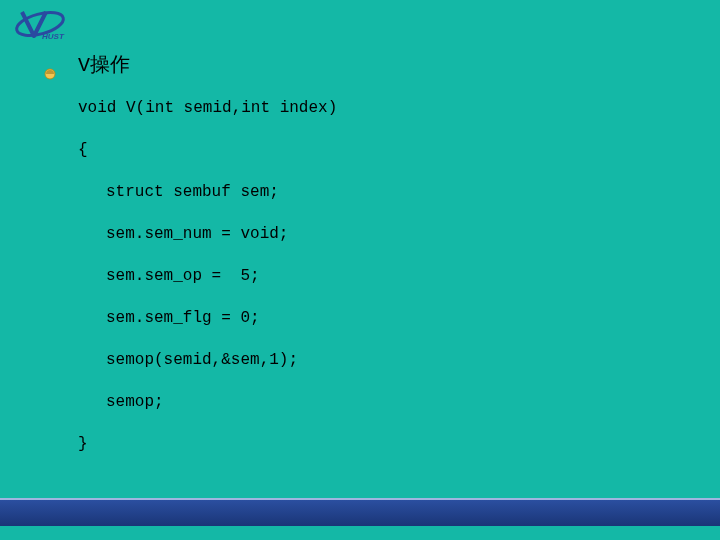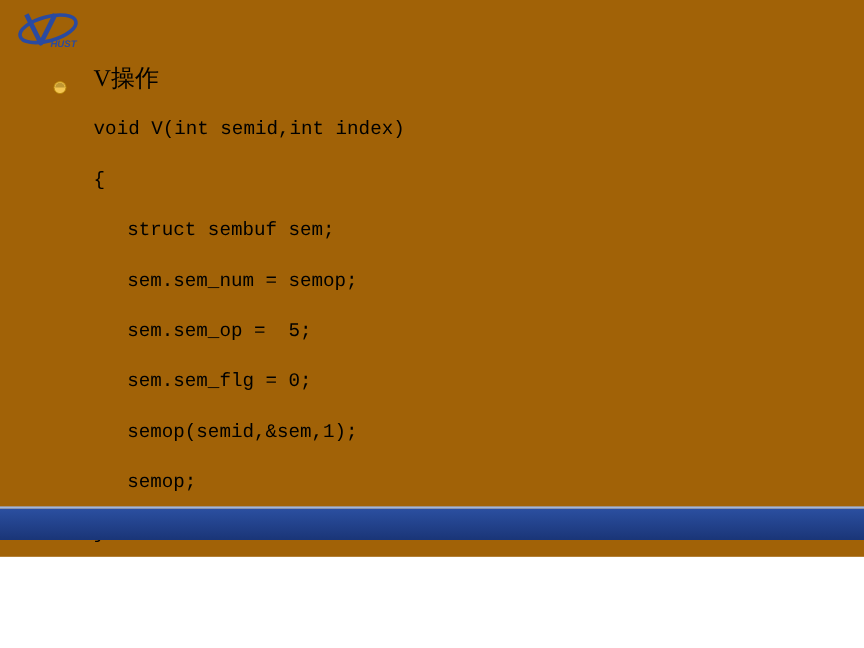--- a/index.html
+++ b/index.html
@@ -7,23 +7,23 @@
     padding: 0;
     width: 720px;
     height: 540px;
     font-family: "SimSun", "宋体", serif;
     background: #ffffff;
     overflow: hidden;
     position: relative;
   }
   .slide {
     width: 720px;
-    height: 464px;
+    height: 540px;
     position: relative;
-    background: #a16207;
+    background: #14b8a6;
   }
   .logo {
     position: absolute;
     top: 6px;
     left: 12px;
     width: 60px;
     height: 38px;
   }
   .logo svg { width: 100%; height: 100%; }
   .bullet-icon {
@@ -42,21 +42,21 @@
     color: #000;
     line-height: 1.0;
   }
   .line {
     margin-bottom: 26px;
     white-space: pre;
   }
   .heading {
     font-size: 20px;
     margin-bottom: 24px;
-    font-family: Liberation Serif, serif;
+    font-family: Liberation Mono, monospace;
   }
   .code-line {
     font-family: "SimSun", "Courier New", monospace;
     font-size: 16px;
   }
   .indent1 { padding-left: 28px; margin-top: 25px; }
   .footer-bar {
     position: absolute;
     left: 0;
     bottom: 14px;
@@ -91,21 +91,21 @@
       <circle cx="6" cy="6" r="5" fill="#f4c552" stroke="#b8860b" stroke-width="0.8"></circle>
       <path d="M2 6 A4 4 0 0 1 10 6" fill="#8b6914" opacity="0.5"></path>
     </svg>
   </div>
 
   <div class="content">
     <div class="line heading">V操作</div>
     <div class="line code-line">void V(int semid,int index)</div>
     <div class="line code-line">{</div>
     <div class="line code-line indent1">struct sembuf sem;</div>
-    <div class="line code-line indent1">sem.sem_num = semop;</div>
+    <div class="line code-line indent1">sem.sem_num = void;</div>
     <div class="line code-line indent1">sem.sem_op =  5;</div>
     <div class="line code-line indent1">sem.sem_flg = 0;</div>
     <div class="line code-line indent1">semop(semid,&amp;sem,1);</div>
     <div class="line code-line indent1">semop;</div>
     <div class="line code-line">}</div>
   </div>
 
   <div class="footer-line-light"></div>
   <div class="footer-bar"></div>
 

